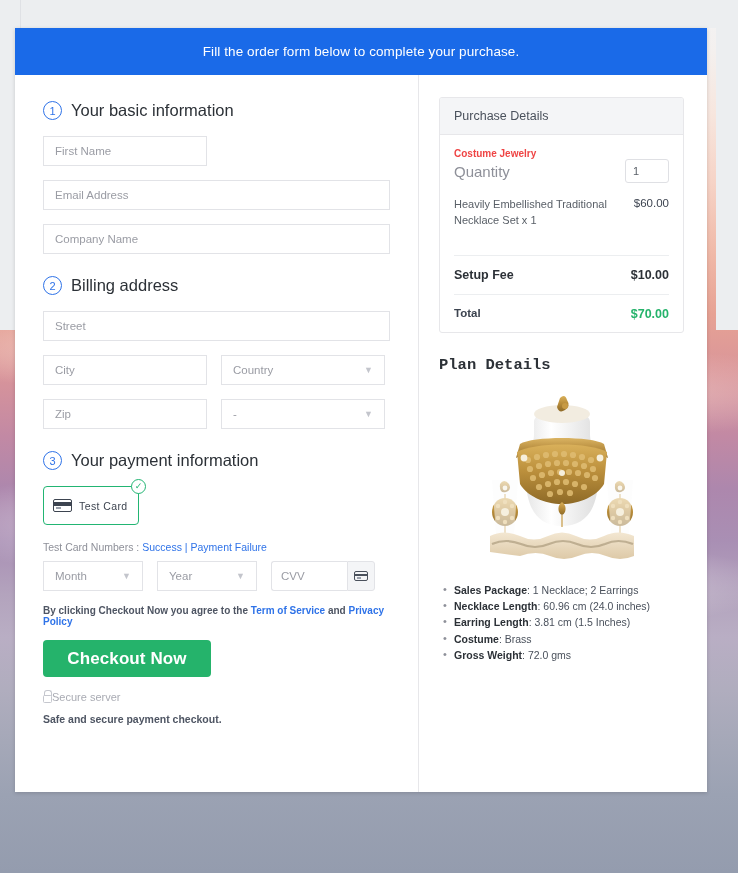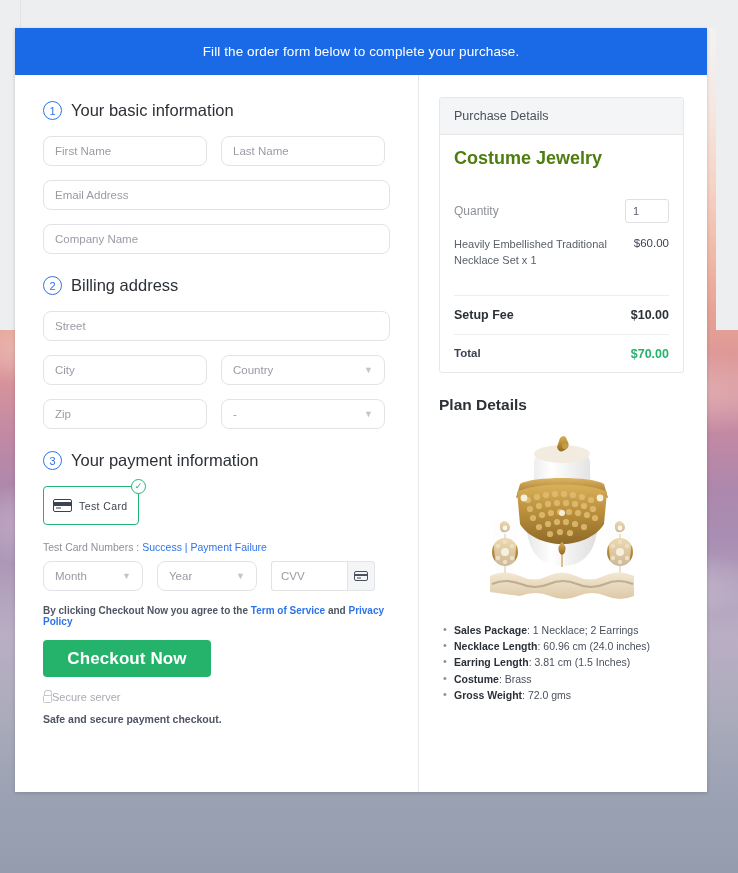--- a/index.html
+++ b/index.html
@@ -143,21 +143,21 @@
   }
 
   .row {
     display: flex;
     gap: 14px;
     margin-bottom: 14px;
   }
   .fld {
     height: 30px;
     border: 1px solid #e2e3e7;
-    border-radius: 8px;
+    border-radius: 0;
     padding: 0 11px;
     font-size: 11.5px;
     color: #9a9ca4;
     display: flex;
     align-items: center;
     background: #fff;
     font-family: "Liberation Sans", sans-serif;
     width: 100%;
   }
   .fld.half { width: 164px; flex: 0 0 164px; }
@@ -338,32 +338,32 @@
   }
   .purchase-head {
     background: #f4f5f7;
     border-bottom: 1px solid #e7e7ea;
     padding: 11px 14px;
     font-size: 12.5px;
     color: #4a515c;
   }
   .purchase-body { padding: 13px 14px 11px 14px; }
   .prod-name {
-    font-size: 18px;
+    font-size: 10px;
     font-weight: bold;
-    color: #4d7c0f;
-    margin-bottom: 30px;
+    color: #ef4444;
+    margin-bottom: 0;
   }
   .qty-row {
     display: flex;
     align-items: center;
     justify-content: space-between;
     margin-bottom: 14px;
   }
-  .qty-label { font-size: 12px; color: #8e9099; }
+  .qty-label { font-size: 15px; color: #8e9099; }
   .qty-input {
     width: 44px; height: 24px;
     border: 1px solid #dfe0e4;
     border-radius: 3px;
     font-size: 11px;
     color: #5a6068;
     display: flex;
     align-items: center;
     padding-left: 7px;
   }
@@ -398,20 +398,21 @@
     padding-top: 12px;
   }
   .total-label { font-size: 11.5px; font-weight: bold; color: #3d4450; }
   .total-price { font-size: 12.5px; font-weight: bold; color: #25b36b; }
 
   .plan-title {
     font-size: 15.5px;
     font-weight: bold;
     color: #2c3137;
     margin: 23px 0 10px 0;
+    font-family: Liberation Mono, monospace;
   }
 
   
   .jewel-wrap {
     display: flex;
     justify-content: center;
     margin-bottom: 14px;
   }
 
   .specs { list-style: none; padding-left: 4px; }
@@ -452,21 +453,20 @@
     <div class="form-col">
 
       
       <div class="step-head">
         <span class="step-num">1</span>
         <span class="step-title">Your basic information</span>
       </div>
 
       <div class="row">
         <div class="fld half">First Name</div>
-        <div class="fld half">Last Name</div>
       </div>
       <div class="row">
         <div class="fld full">Email Address</div>
       </div>
       <div class="row">
         <div class="fld full">Company Name</div>
       </div>
 
       
       <div class="step-head sec-gap">

